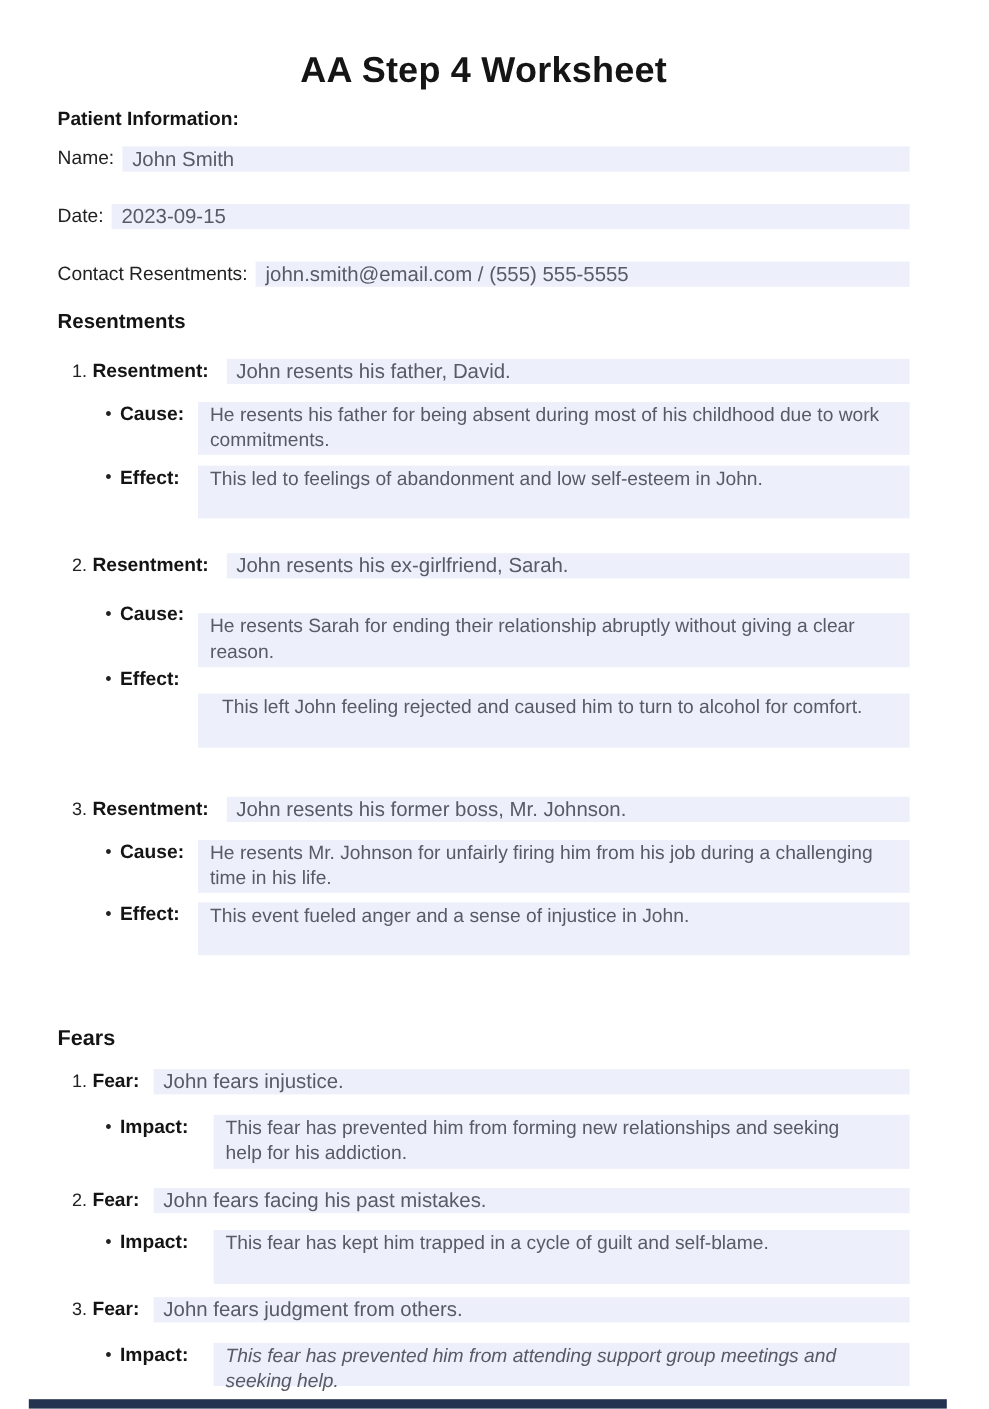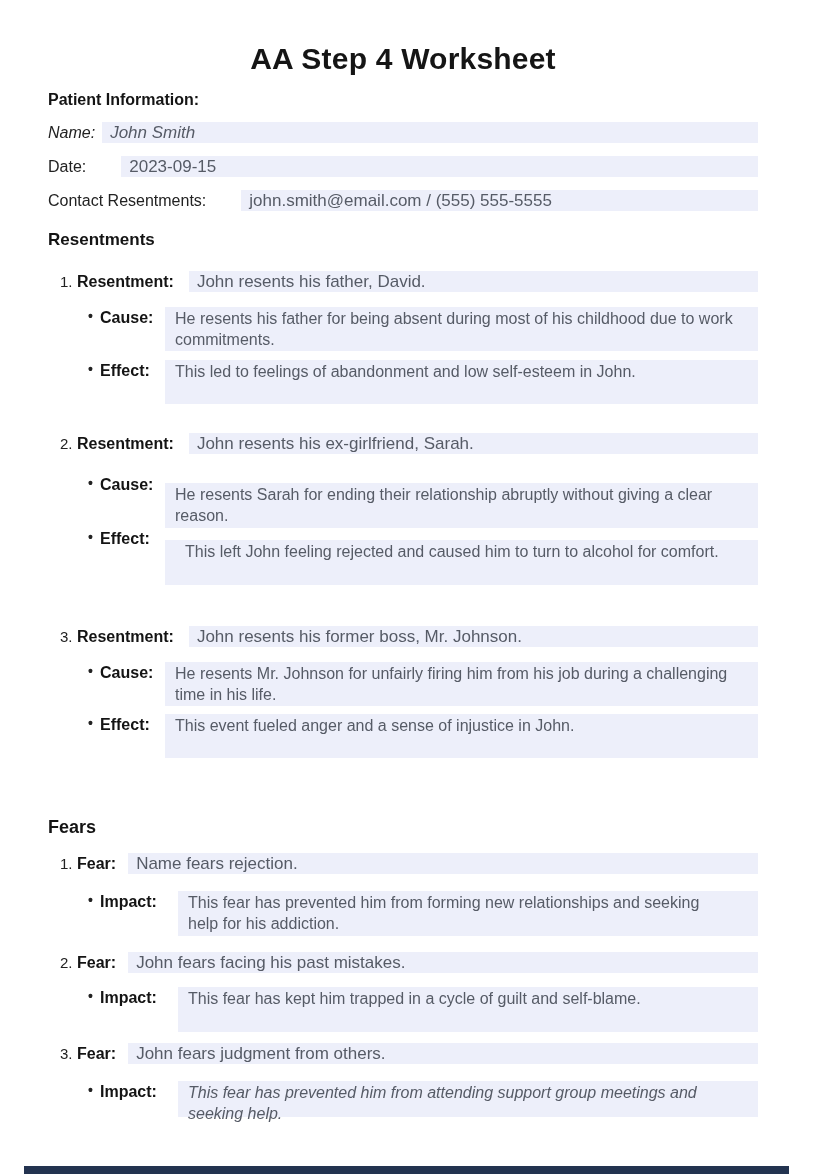--- a/index.html
+++ b/index.html
@@ -17,21 +17,21 @@
   .doc-title {
     margin: 16px; padding-top: 26px;
     text-align: center;
     font-size: 30px; font-weight: bold; color: #151515;
     letter-spacing: 0.2px;
   }
 
   .patient-heading { margin: 33px 0 0 0; font-size: 16px; font-weight: bold; line-height: 1; }
 
   .field-row { display: flex; align-items: center; height: 21px; }
-  .mtN1 { margin-top: 14px; font-style: italic; } .mtN2 { margin-top: 13px; gap: 28px; }
+  .mtN1 { margin-top: 14px; } .mtN2 { margin-top: 27px; }
   .flabel { font-size: 16px; color: #222; white-space: nowrap; margin-right: 7px; }
   .field-box {
     flex: 1; height: 21px;
     background: #edeffa;
     display: flex; align-items: center;
     padding: 0 8px;
     font-size: 17px; color: #565b66;
   }
 
   .section-heading { margin: 0; font-weight: bold; color: #141414; line-height: 1; }
@@ -49,21 +49,21 @@
   .blabel { font-size: 16px; font-weight: bold; color: #141414; line-height: 19px; padding-top: 1px; white-space: nowrap; }
   .wCause  { width: 65px; flex: 0 0 65px; }
   .wImpact { width: 78px; flex: 0 0 78px; }
   .area-box {
     flex: 1;
     background: #edeffa;
     padding: 0 8px 0 10px;
   }
   .area-text { display: block; font-size: 16px; line-height: 21px; color: #565b66; padding-top: 1px; }
   .h44 { height: 44px; } .h45 { height: 45px; } .h48 { height: 36px; font-style: italic; }
-  .drop8 { margin-top: 12px; padding-left: 20px; } .drop9 { margin-top: 9px; }
+  .drop8 { margin-top: 22px; padding-left: 20px; } .drop9 { margin-top: 9px; }
   .imp-text { max-width: 545px; }
 
   
   .g-item1   { margin-top: 23px; }
   .g-cause1  { margin-top: 15px; }
   .g-effect1 { margin-top: 9px; }
   .g-item2   { margin-top: 29px; }
   .g-cause2  { margin-top: 20px; }
   .g-effect2 { margin-top: 0; }
   .g-item3   { margin-top: 41px; }
@@ -180,21 +180,21 @@
       <span class="area-text">This event fueled anger and a sense of injustice in John.</span>
     </div>
   </div>
 
   <h2 class="fear-heading section-heading">Fears</h2>
 
   <div class="item-header g-fear1">
     <span class="item-num">1.</span>
     <span class="item-label fear-label">Fear:</span>
     <div class="field-box">
-      <span>Name fears rejection.</span>
+      <span>John fears injustice.</span>
     </div>
   </div>
   <div class="bullet-row g-imp1">
     <span class="bullet">•</span>
     <span class="blabel wImpact">Impact:</span>
     <div class="area-box h45">
       <span class="area-text imp-text">This fear has prevented him from forming new relationships and seeking help for his addiction.</span>
     </div>
   </div>
 

